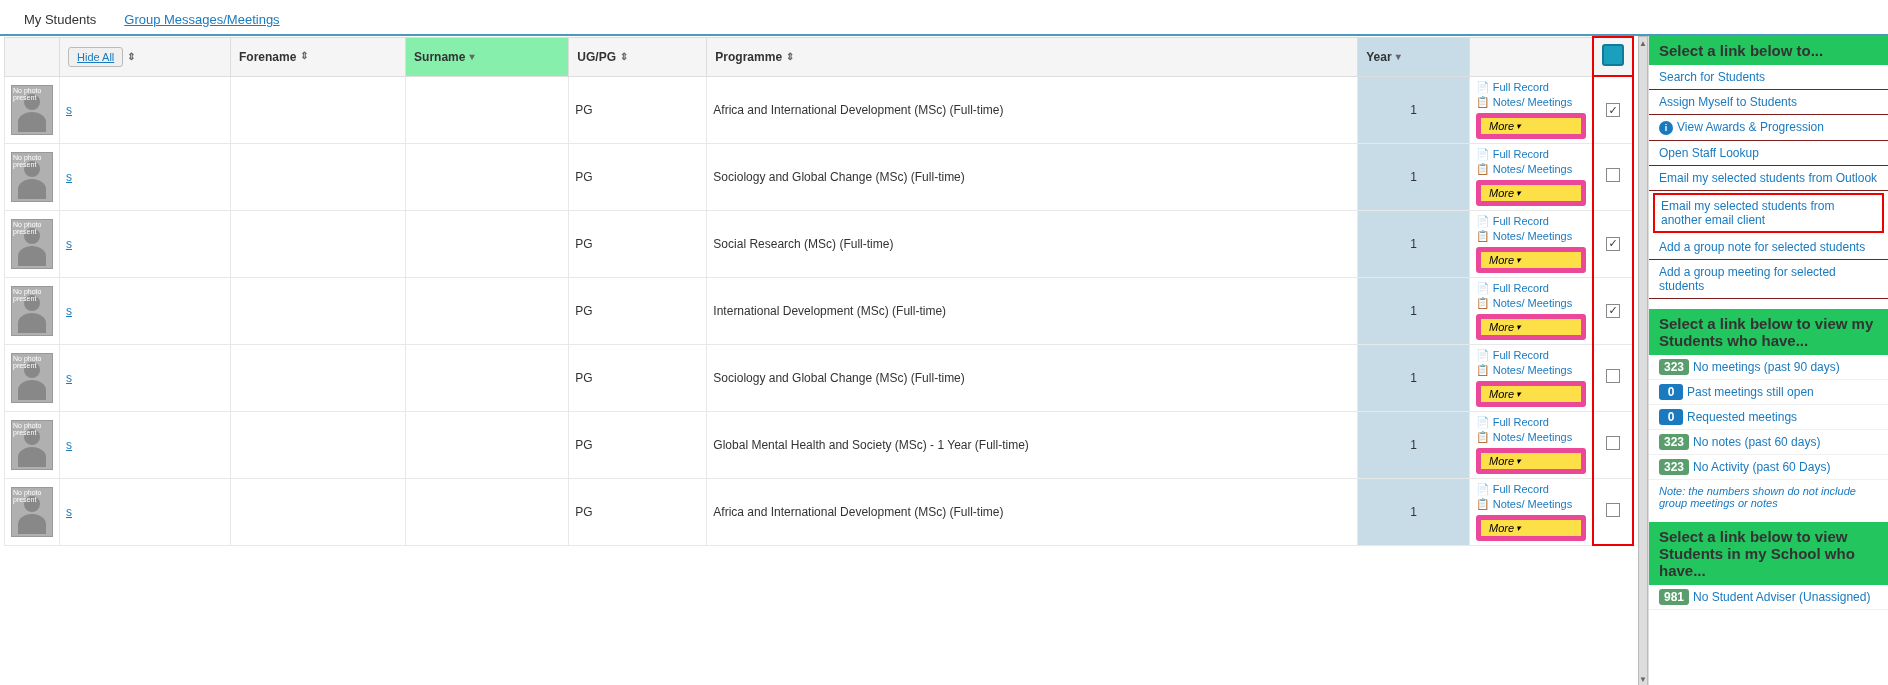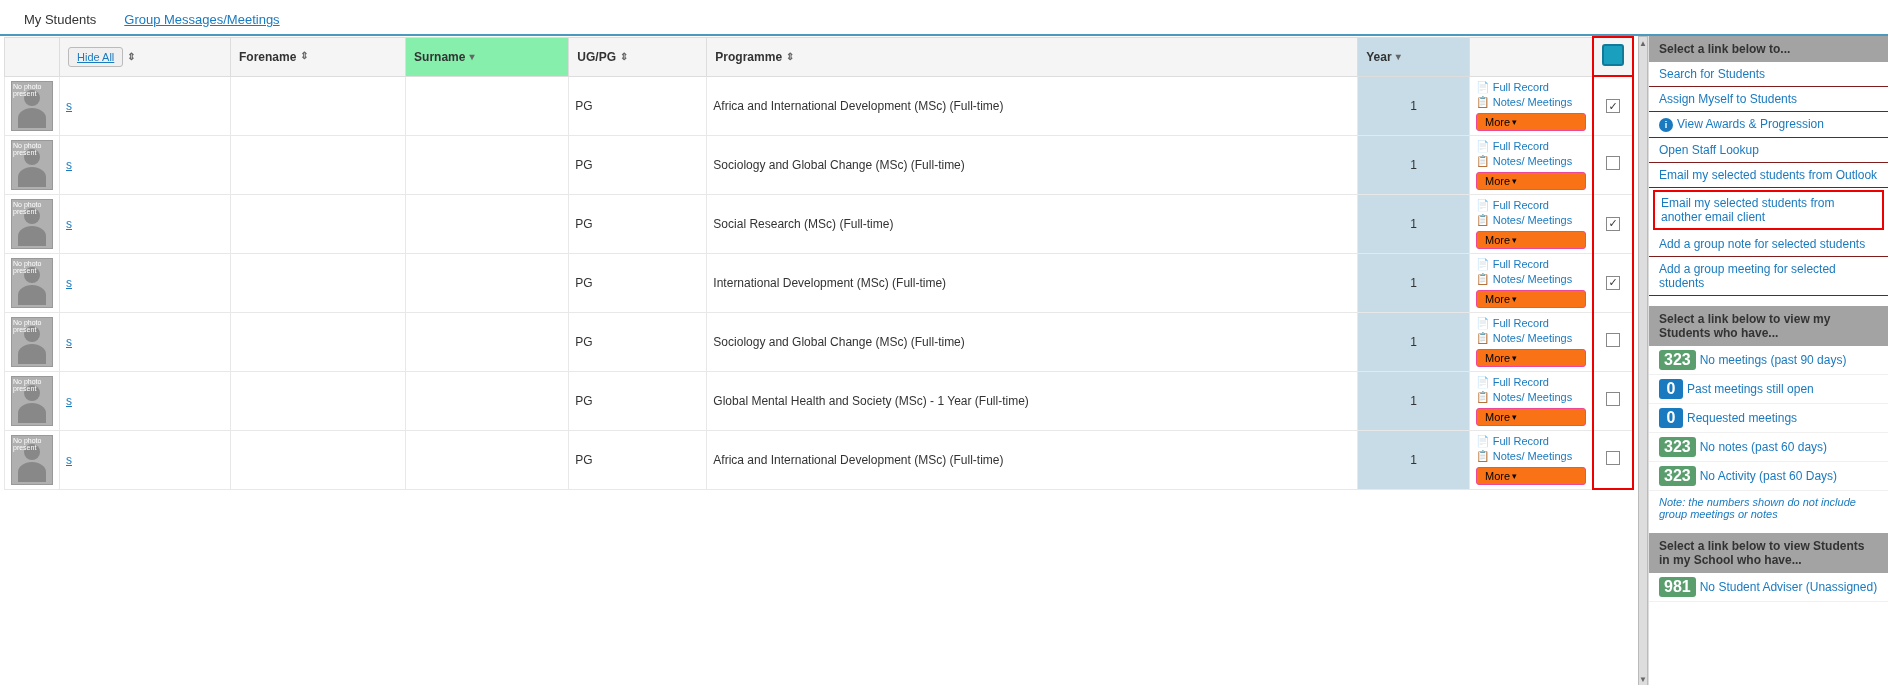--- a/index.html
+++ b/index.html
@@ -141,30 +141,31 @@
       text-decoration: none;
       font-size: 11px;
       cursor: pointer;
       display: flex;
       align-items: center;
       gap: 3px;
       white-space: nowrap;
     }
 
     .more-btn {
-      background: #f97316;
-      border: 1px solid #ec4899;
+      background: #fde047;
+      border: 5px solid #ec4899;
       border-radius: 3px;
       padding: 2px 8px;
       font-size: 11px;
       cursor: pointer;
       margin-top: 2px;
       display: inline-flex;
       align-items: center;
       gap: 2px;
+      font-style: italic;
     }
 
     .more-btn::after {
       content: '▾';
       font-size: 9px;
     }
 
     .check-col {
       width: 36px;
       text-align: center;
@@ -192,23 +193,23 @@
       border-left: 2px solid #e00 !important;
       border-right: 2px solid #e00 !important;
     }
 
     .highlight-col-top {
       border-top: 2px solid #e00 !important;
     }
 
     
     .sidebar-section-header {
-      background: #a3a3a3;
+      background: #22c55e;
       padding: 6px 10px;
-      font-size: 12px;
+      font-size: 15px;
       font-weight: bold;
       color: #333;
     }
 
     .sidebar-link {
       display: block;
       padding: 5px 10px;
       color: #1a7abf;
       text-decoration: none;
       cursor: pointer;
@@ -222,21 +223,21 @@
       margin: 2px 4px;
       padding: 4px 6px;
     }
 
     .sidebar-badge {
       display: inline-block;
       background: #5a9e6e;
       color: #fff;
       border-radius: 3px;
       padding: 1px 5px;
-      font-size: 16px;
+      font-size: 12px;
       font-weight: bold;
       margin-right: 4px;
       min-width: 24px;
       text-align: center;
     }
 
     .sidebar-badge.blue { background: #1a7abf; }
 
     .sidebar-stat-link {
       display: flex;

